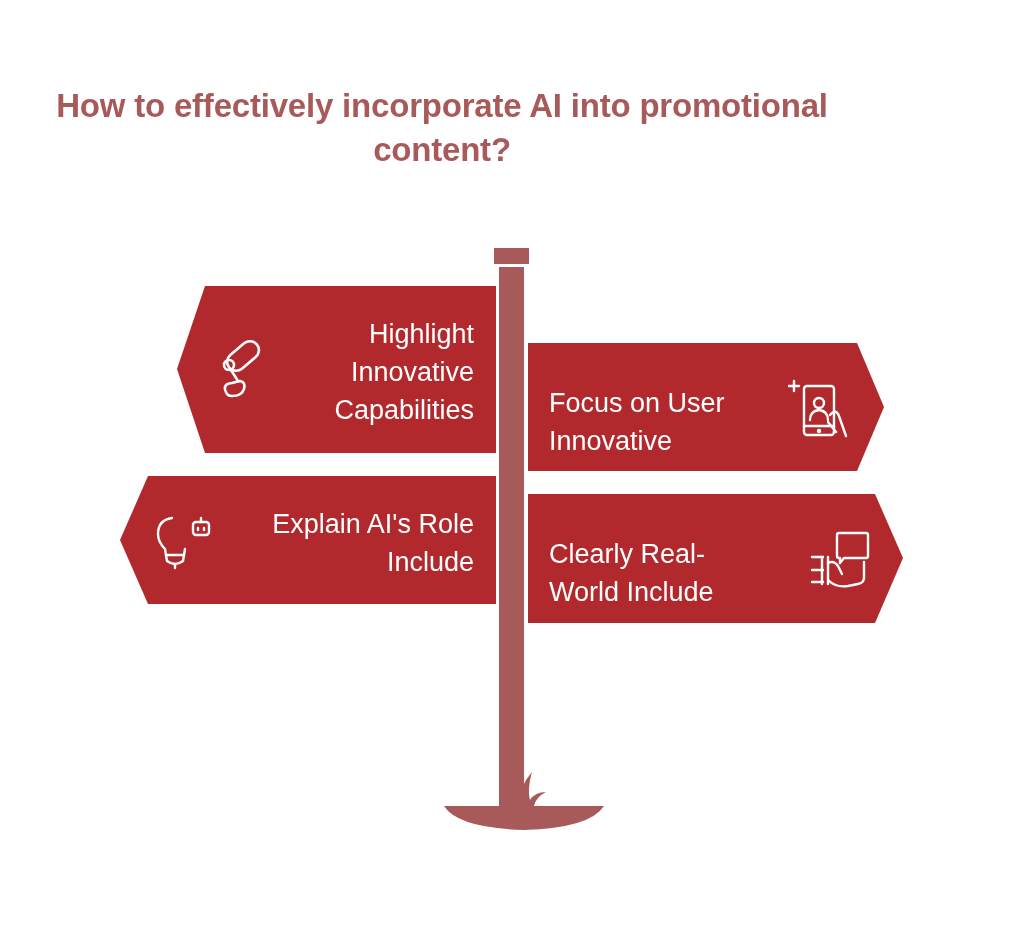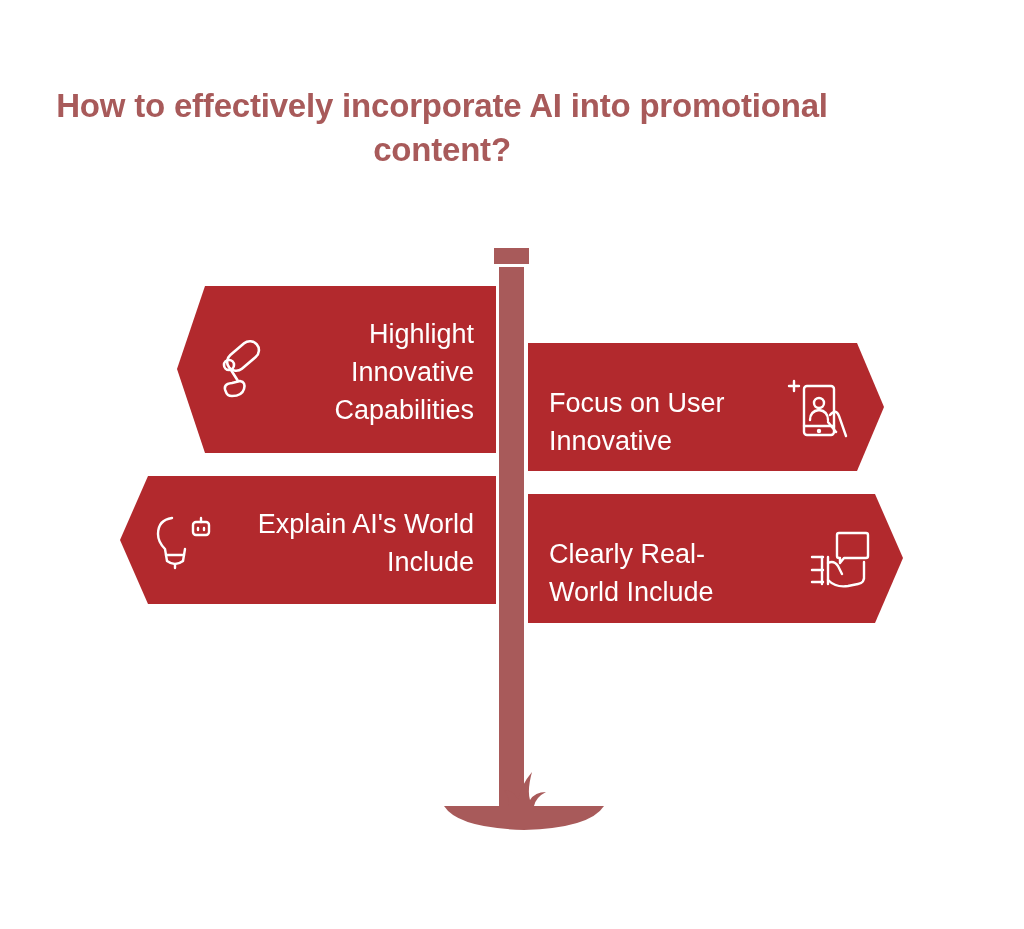--- a/index.html
+++ b/index.html
@@ -86,20 +86,20 @@
   <span>Innovative</span>
   <span>Capabilities</span>
 </div>
 
 <div class="sign-text left" style="left:549px; top:372px; width:230px;">
   <span>Focus on User</span>
   <span>Innovative</span>
 </div>
 
 <div class="sign-text right" style="right:550px; top:505px; width:260px;">
-  <span>Explain AI's World</span>
+  <span>Explain AI's Role</span>
   <span>Include</span>
 </div>
 
 <div class="sign-text left" style="left:549px; top:523px; width:250px;">
   <span>Clearly Real-</span>
   <span>World Include</span>
 </div>
 
 </body></html>

